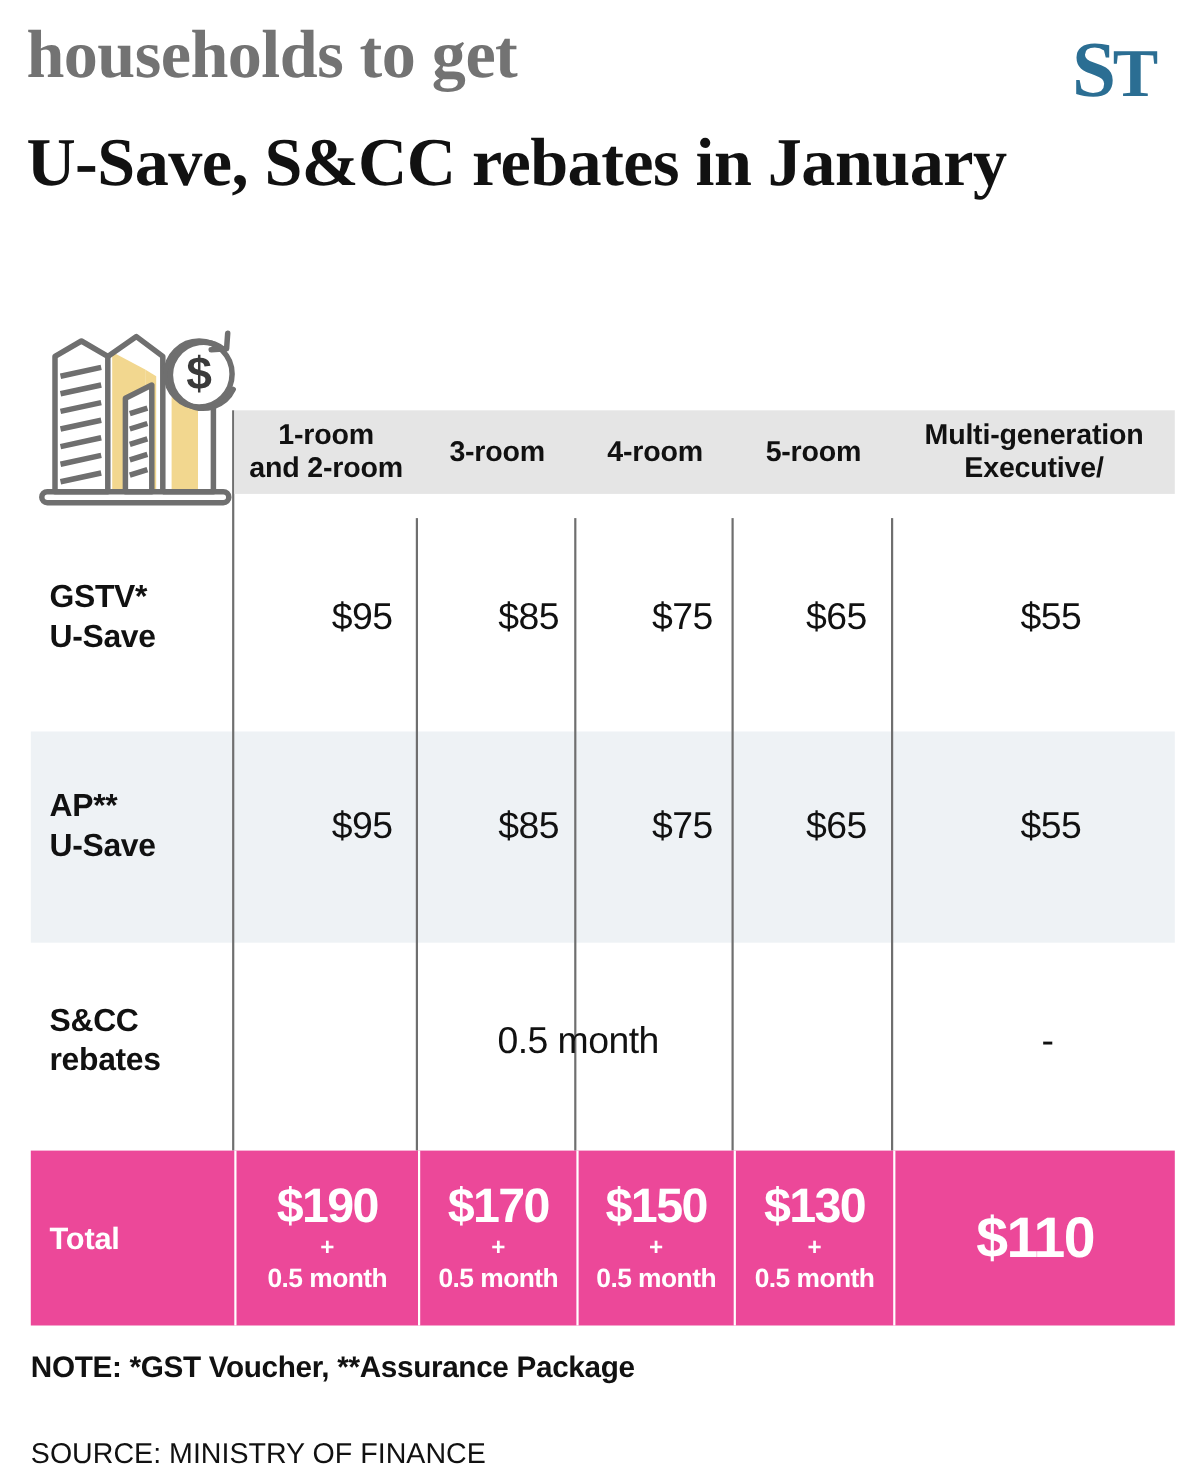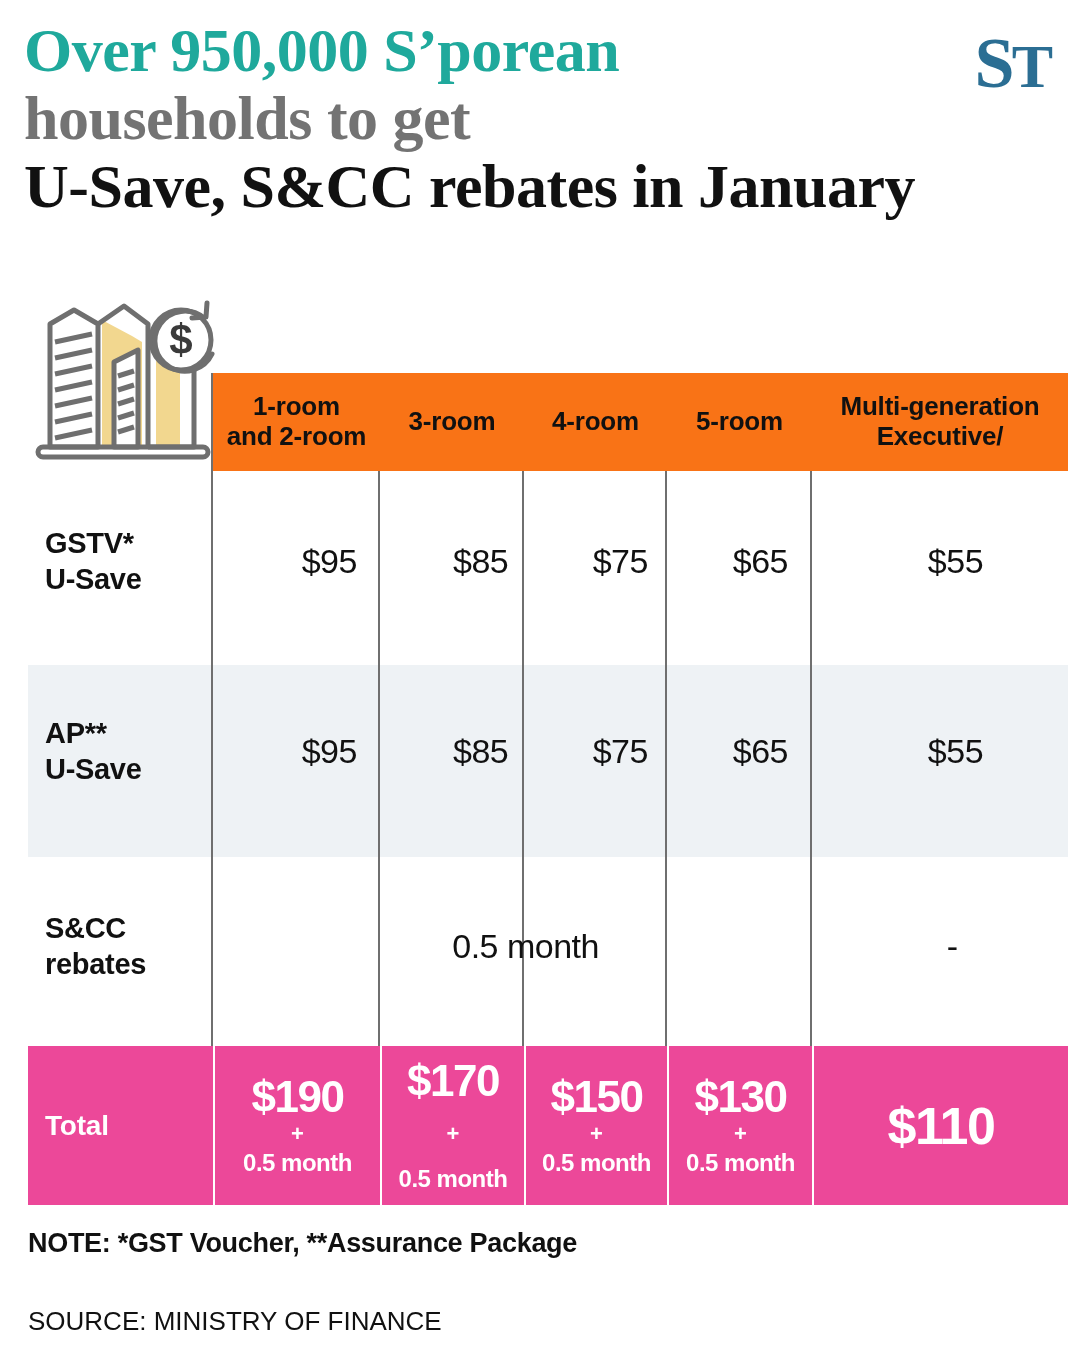--- a/index.html
+++ b/index.html
@@ -18,21 +18,21 @@
     left:24px; top:16px; width:1020px;
     font-family:"Liberation Serif", serif;
     font-weight:bold;
     font-size:62px;
     line-height:1.10;
     letter-spacing:-0.5px;
     color:#111111;
   }
   .headline .l1{color:#1fa99c;display:block;}
   .headline .l2{color:#737373;display:block;}
-  .headline .l3{color:#111111;display:block;}
+  .headline .l3{color:#111111;display:block;margin-top:30px;}
 
   .st-logo{
     position:absolute;
     right:30px; top:24px;
     width:100px; height:78px;
     color:#2b6e93;
     font-family:"Liberation Serif", serif;
     font-weight:bold;
     font-size:70px;
     line-height:78px;
@@ -52,22 +52,22 @@
   
   .table{
     position:absolute;
     left:0px; top:373px;
     width:1080px; height:832px;
   }
   
   .thead{
     position:absolute;
     left:213px; top:0px;
-    width:855px; height:98px;
-    background:#f97316;
+    width:855px; height:76px;
+    background:#e5e5e5;
     display:flex;
   }
   .th{
     box-sizing:border-box;
     display:flex;align-items:center;justify-content:center;
     text-align:center;
     font-weight:bold;
     font-size:26px;
     line-height:1.15;
     color:#111111;
@@ -148,21 +148,21 @@
   }
   .tcell{
     box-sizing:border-box;
     display:flex;flex-direction:column;
     align-items:center;justify-content:center;
     color:#ffffff;
     border-left:2px solid #ffffff;
     text-align:center;
   }
   .tcell.c0{width:167px;}
-  .tcell.c1{width:144px;gap:16px;}
+  .tcell.c1{width:144px;}
   .tcell.c2{width:143px;}
   .tcell.c3{width:145px;}
   .tcell.c4{width:256px;}
   .tcell .amt{
     font-weight:bold;
     font-size:44px;
     line-height:1.0;
     letter-spacing:-1.5px;
   }
   .tcell .plus{
@@ -193,21 +193,20 @@
     font-size:26px;
     font-weight:normal;
     color:#111111;
     letter-spacing:0px;
   }
 </style>
 </head>
 <body>
 
 <div class="headline">
-  <span class="l1">Over 950,000 S’porean</span>
   <span class="l2">households to get</span>
   <span class="l3">U-Save, S&amp;CC rebates in January</span>
 </div>
 
 <div class="st-logo">
   <span class="s">S</span><span class="t">T</span>
 </div>
 
 <div class="hdb-icon">
   <svg width="200" height="180" viewBox="0 0 200 180" xmlns="http://www.w3.org/2000/svg">

